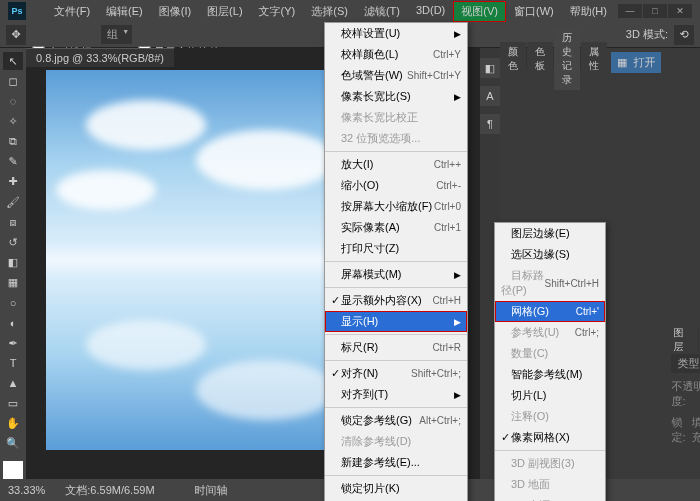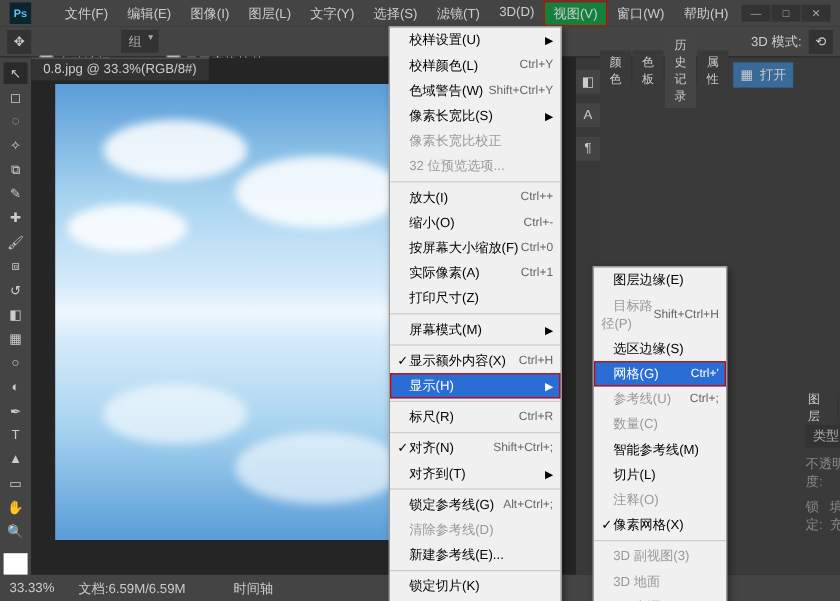--- a/index.html
+++ b/index.html
@@ -261,27 +261,27 @@
     <div class="dm-item disabled">
       <span></span>
     </div>
   </div>
 
 <div class="submenu" id="showmenu">
     <div class="dm-item">
       <span><span class="dm-check"></span><span>图层边缘(E)</span></span>
       <span></span>
     </div>
+    <div class="dm-item">
+      <span><span class="dm-check"></span><span>选区边缘(S)</span></span>
+      <span></span>
+    </div>
     <div class="dm-item disabled">
       <span><span class="dm-check"></span><span>目标路径(P)</span></span>
       <span class="short">Shift+Ctrl+H</span>
-    </div>
-    <div class="dm-item">
-      <span><span class="dm-check"></span><span>选区边缘(S)</span></span>
-      <span></span>
     </div>
     <div class="dm-item highlight">
       <span><span class="dm-check"></span><span>网格(G)</span></span>
       <span class="short">Ctrl+'</span>
     </div>
     <div class="dm-item disabled">
       <span><span class="dm-check"></span><span>参考线(U)</span></span>
       <span class="short">Ctrl+;</span>
     </div>
     <div class="dm-item disabled">

